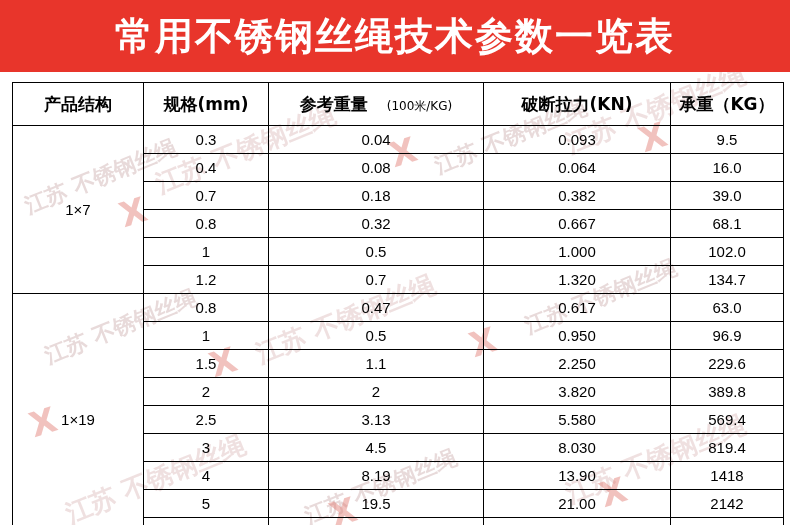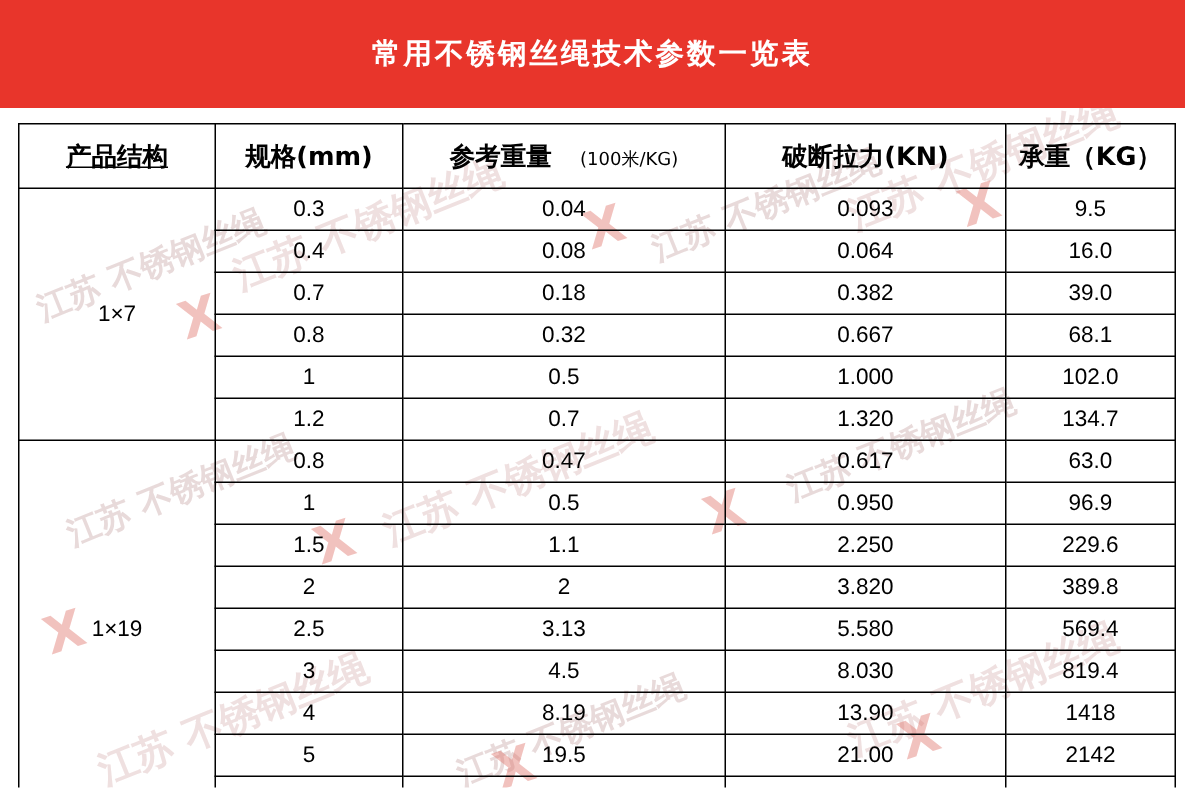--- a/index.html
+++ b/index.html
@@ -21,21 +21,21 @@
   }
   .title-bar {
     height: 72px;
     background: #e8352b;
     display: flex;
     align-items: center;
     justify-content: center;
   }
   .title-bar .title-text {
     color: #ffffff;
-    font-size: 19px;
+    font-size: 38px;
     font-weight: bold;
     letter-spacing: 2px;
     font-family: Liberation Serif, serif;
   }
   .table-wrap {
     padding: 10px 12px 0 12px;
     box-sizing: border-box;
     position: relative;
   }
   table.spec {
@@ -64,21 +64,21 @@
   table.spec thead th .unit {
     font-size: 12px;
     font-weight: normal;
     margin-left: 13px;
   }
   td.struct {
     font-size: 16px;
     font-weight: normal;
     font-family: Liberation Sans, sans-serif;
   }
-  th.col-struct { width: 130px; text-decoration: underline; }
+  th.col-struct { width: 130px; }
   th.col-spec   { width: 124px; }
   th.col-weight { width: 214px; }
   th.col-break  { width: 186px; }
   th.col-load   { width: 112px; }
 
   
   .watermarks {
     position: absolute;
     left: 0; top: 0;
     width: 790px;

